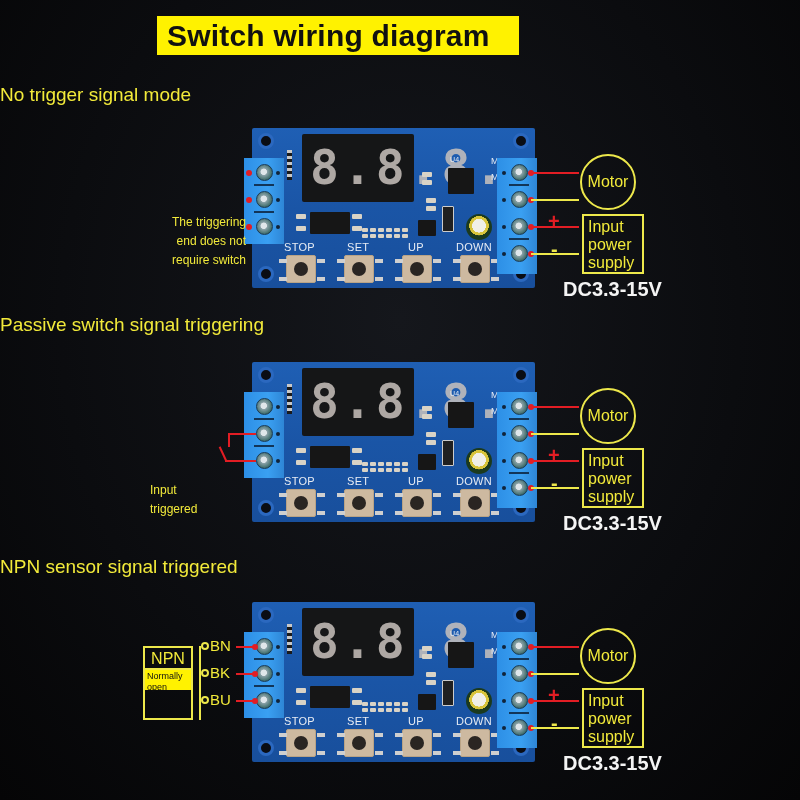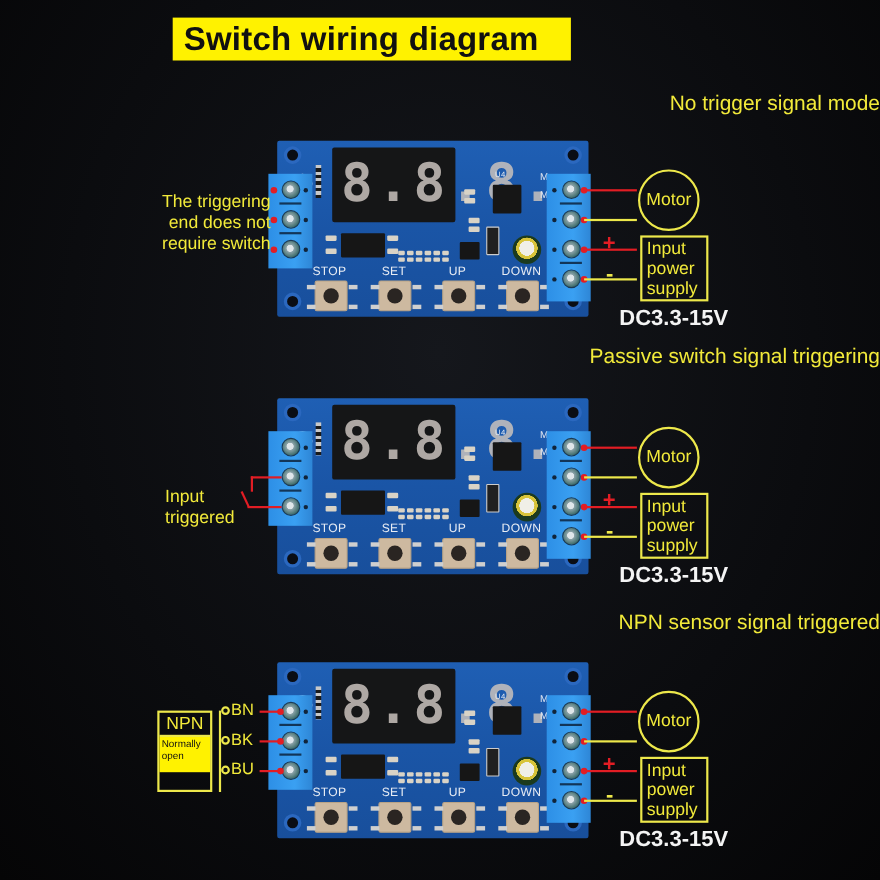--- a/index.html
+++ b/index.html
@@ -10,23 +10,23 @@
     font-family: "Liberation Sans", "DejaVu Sans", sans-serif;
   }
   .abs { position: absolute; }
   .title-bar {
     left: 157px; top: 16px; width: 362px; height: 39px;
     background: #fff200; color: #111;
     font-size: 30px; font-weight: bold; line-height: 39px;
     padding-left: 10px; letter-spacing: 0.2px;
   }
   .sec-title {
-    color: #f2ea3a; font-size: 19px; text-align: right; width: 800px; left: 0;
-  }
-  .label-yellow { color: #f2ea3a; font-size: 16px; line-height: 19px; }
+    color: #f2ea3a; font-size: 19px; text-align: left; width: 800px; left: 0;
+  }
+  .label-yellow { color: #f2ea3a; font-size: 12px; line-height: 19px; margin-top: 39px; }
 
   
   .board {
     background: linear-gradient(180deg, #1f5fb4 0%, #1a55a6 50%, #184f9c 100%);
     border-radius: 2px;
   }
   .board .hole {
     position: absolute; width: 16px; height: 16px; border-radius: 50%;
     background: #0a0d14; border: 3px solid #2b68bf;
   }
@@ -104,21 +104,21 @@
   .sign.plus { color: #e21d24; }
   .sign.minus { color: #ede84b; }
   .dc-label { position: absolute; color: #f4f4f4; font-size: 20px; font-weight: bold; }
 
   
   .npn-box {
     position: absolute; left: 143px; top: 646px; width: 50px; height: 74px;
     border: 2px solid #ede84b;
   }
   .npn-title { color: #f2ea3a; font-size: 16px; text-align: center; height: 22px; line-height: 22px; border-bottom: 2px solid #ede84b; }
-  .npn-sub { background: #fff200; color: #111; font-size: 9px; line-height: 11px; padding: 1px 2px; height: 32px; }
+  .npn-sub { background: #fff200; color: #111; font-size: 9px; line-height: 11px; padding: 1px 2px; height: 20px; }
   .npn-bar { position: absolute; left: 199px; top: 646px; width: 2px; height: 74px; background: #ede84b; }
   .npn-circle { position: absolute; width: 8px; height: 8px; border-radius: 50%; border: 2px solid #ede84b; }
   .npn-lbl { position: absolute; color: #f2ea3a; font-size: 15px; }
 </style>
 </head>
 <body>
 
 <div class="abs title-bar">Switch wiring diagram</div>
 
 <div id="sections">

